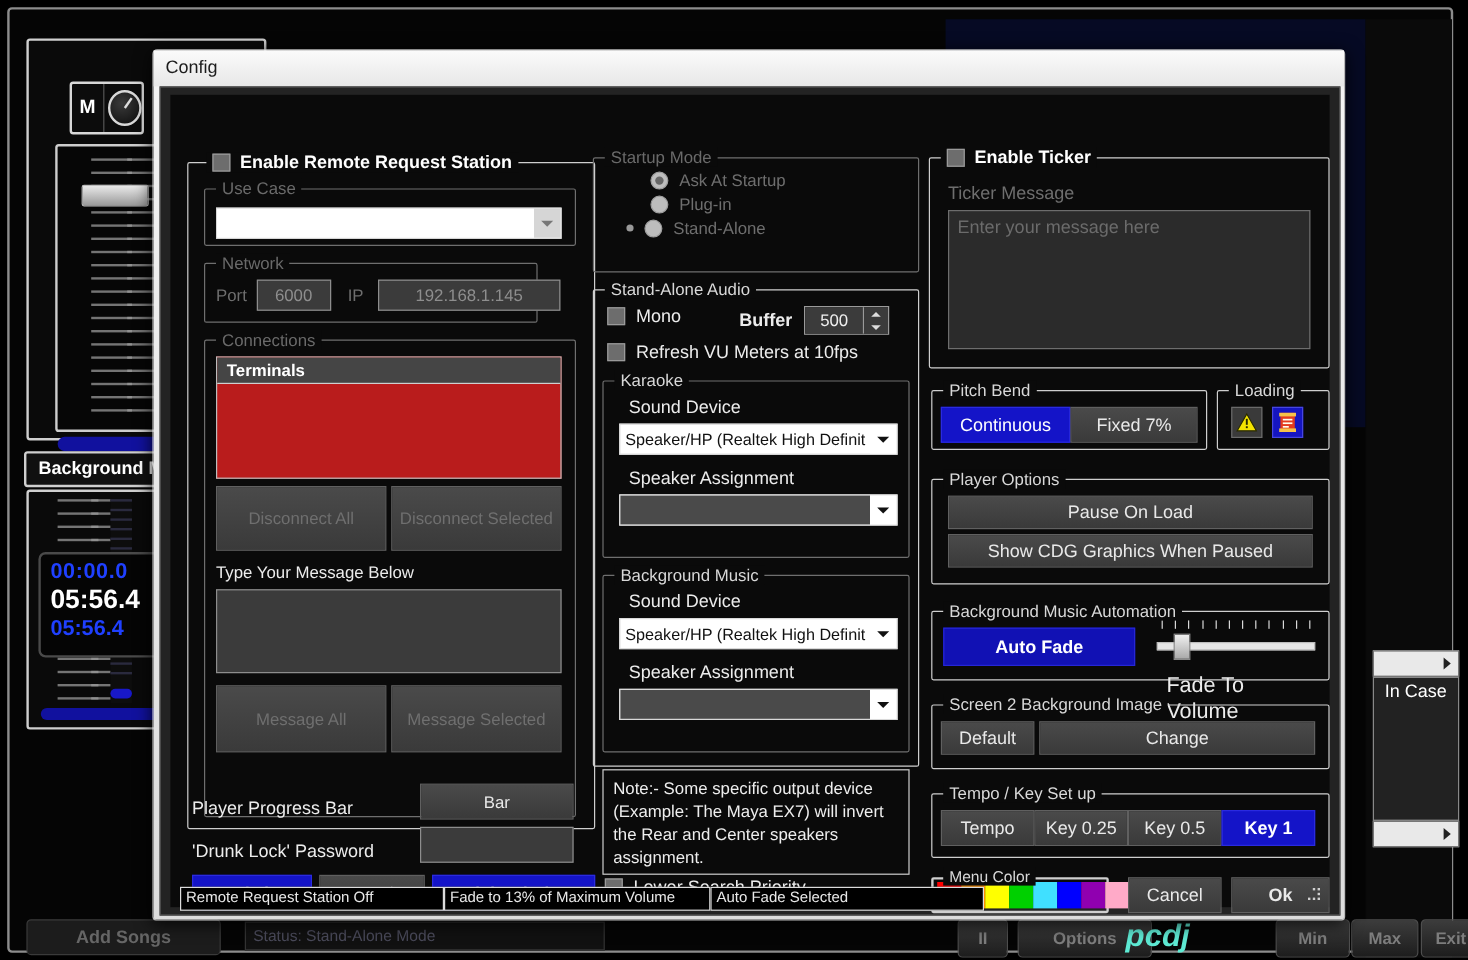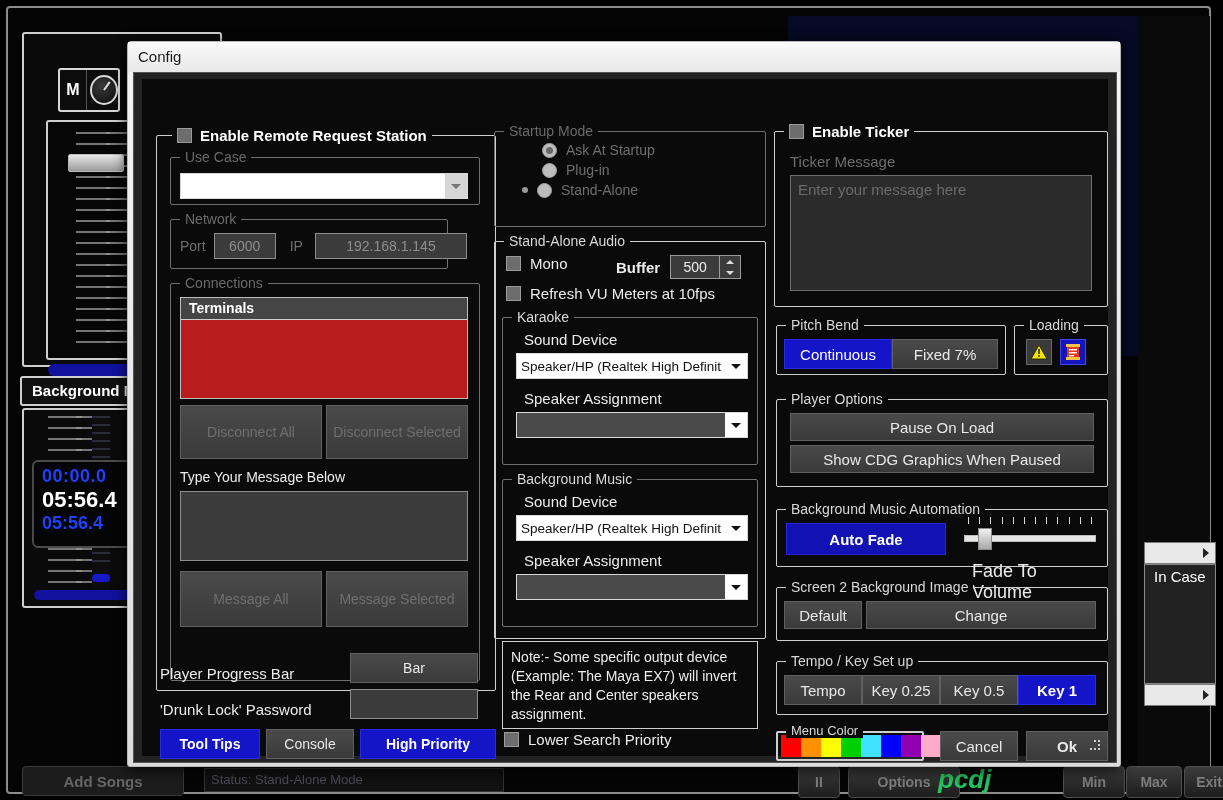--- a/index.html
+++ b/index.html
@@ -45,21 +45,21 @@
     border-radius:3px;background:#101010;box-sizing:border-box;color:#fff;font-size:15px;
     font-weight:bold;padding:4px 10px;}
   .addsongs{position:absolute;left:14px;top:758px;width:160px;height:28px;background:#1c1c1c;
     border:1px solid #3a3a3a;border-radius:4px;color:#666;font-size:15px;font-weight:bold;
     display:flex;align-items:center;justify-content:center;}
   .statusbg{position:absolute;left:196px;top:760px;width:300px;height:24px;background:#111;
     border:1px solid #333;color:#4a4a5a;font-size:13px;padding:3px 6px;box-sizing:border-box;}
   .botbtn{position:absolute;top:758px;height:30px;background:linear-gradient(180deg,#3c3c3c,#1d1d1d);
     border:1px solid #4e4e4e;border-radius:4px;color:#7d7d7d;font-size:14px;font-weight:bold;
     display:flex;align-items:center;justify-content:center;}
-  .pcdj{position:absolute;left:930px;top:756px;color:#22c55e;font-size:26px;font-style:italic;font-weight:bold;}
+  .pcdj{position:absolute;left:930px;top:756px;color:#5eead4;font-size:26px;font-style:italic;font-weight:bold;}
   .incase{position:absolute;left:1146px;top:560px;color:#fff;font-size:15px;}
   .rbox{position:absolute;left:1136px;top:534px;width:72px;height:22px;background:#e9e9e9;
     border:1px solid #777;box-sizing:border-box;}
   .rbox2{position:absolute;left:1136px;top:676px;width:72px;height:22px;background:#e9e9e9;
     border:1px solid #777;box-sizing:border-box;}
   .rarrow{position:absolute;right:6px;top:5px;width:0;height:0;border-left:6px solid #222;
     border-top:5px solid transparent;border-bottom:5px solid transparent;}
   .rpanel{position:absolute;left:1136px;top:556px;width:72px;height:120px;background:#222;border:1px solid #888;box-sizing:border-box;}
 
   
@@ -599,20 +599,25 @@
               <i style="background: rgb(0, 0, 255);"></i>
               <i style="background: rgb(144, 0, 176);"></i>
               <i style="background: rgb(255, 170, 200);"></i>
             </div>
         </div>
       </div>
 
       <div class="btn light" style="position:absolute;left:798px;top:652px;width:78px;height:30px;font-size:15px">Cancel</div>
       <div class="btn light" style="position:absolute;left:884px;top:652px;width:82px;height:30px;font-size:15px;font-weight:bold">Ok</div>
 
+      <div class="statusrow">
+        <div class="statuscell" style="width:220px">Remote Request Station Off</div>
+        <div class="statuscell" style="width:222px">Fade to 13% of Maximum Volume</div>
+        <div class="statuscell" style="width:228px">Auto Fade Selected</div>
+      </div>
       <div class="grip" style="right:6px;bottom:4px">
         <i style="left:8px;top:0"></i>
           <i style="left:4px;top:4"></i>
           <i style="left:8px;top:4px"></i>
         <i style="left:0;top:8px"></i>
           <i style="left:4px;top:8px"></i>
           <i style="left:8px;top:8px"></i>
       </div>
 
     </div>

